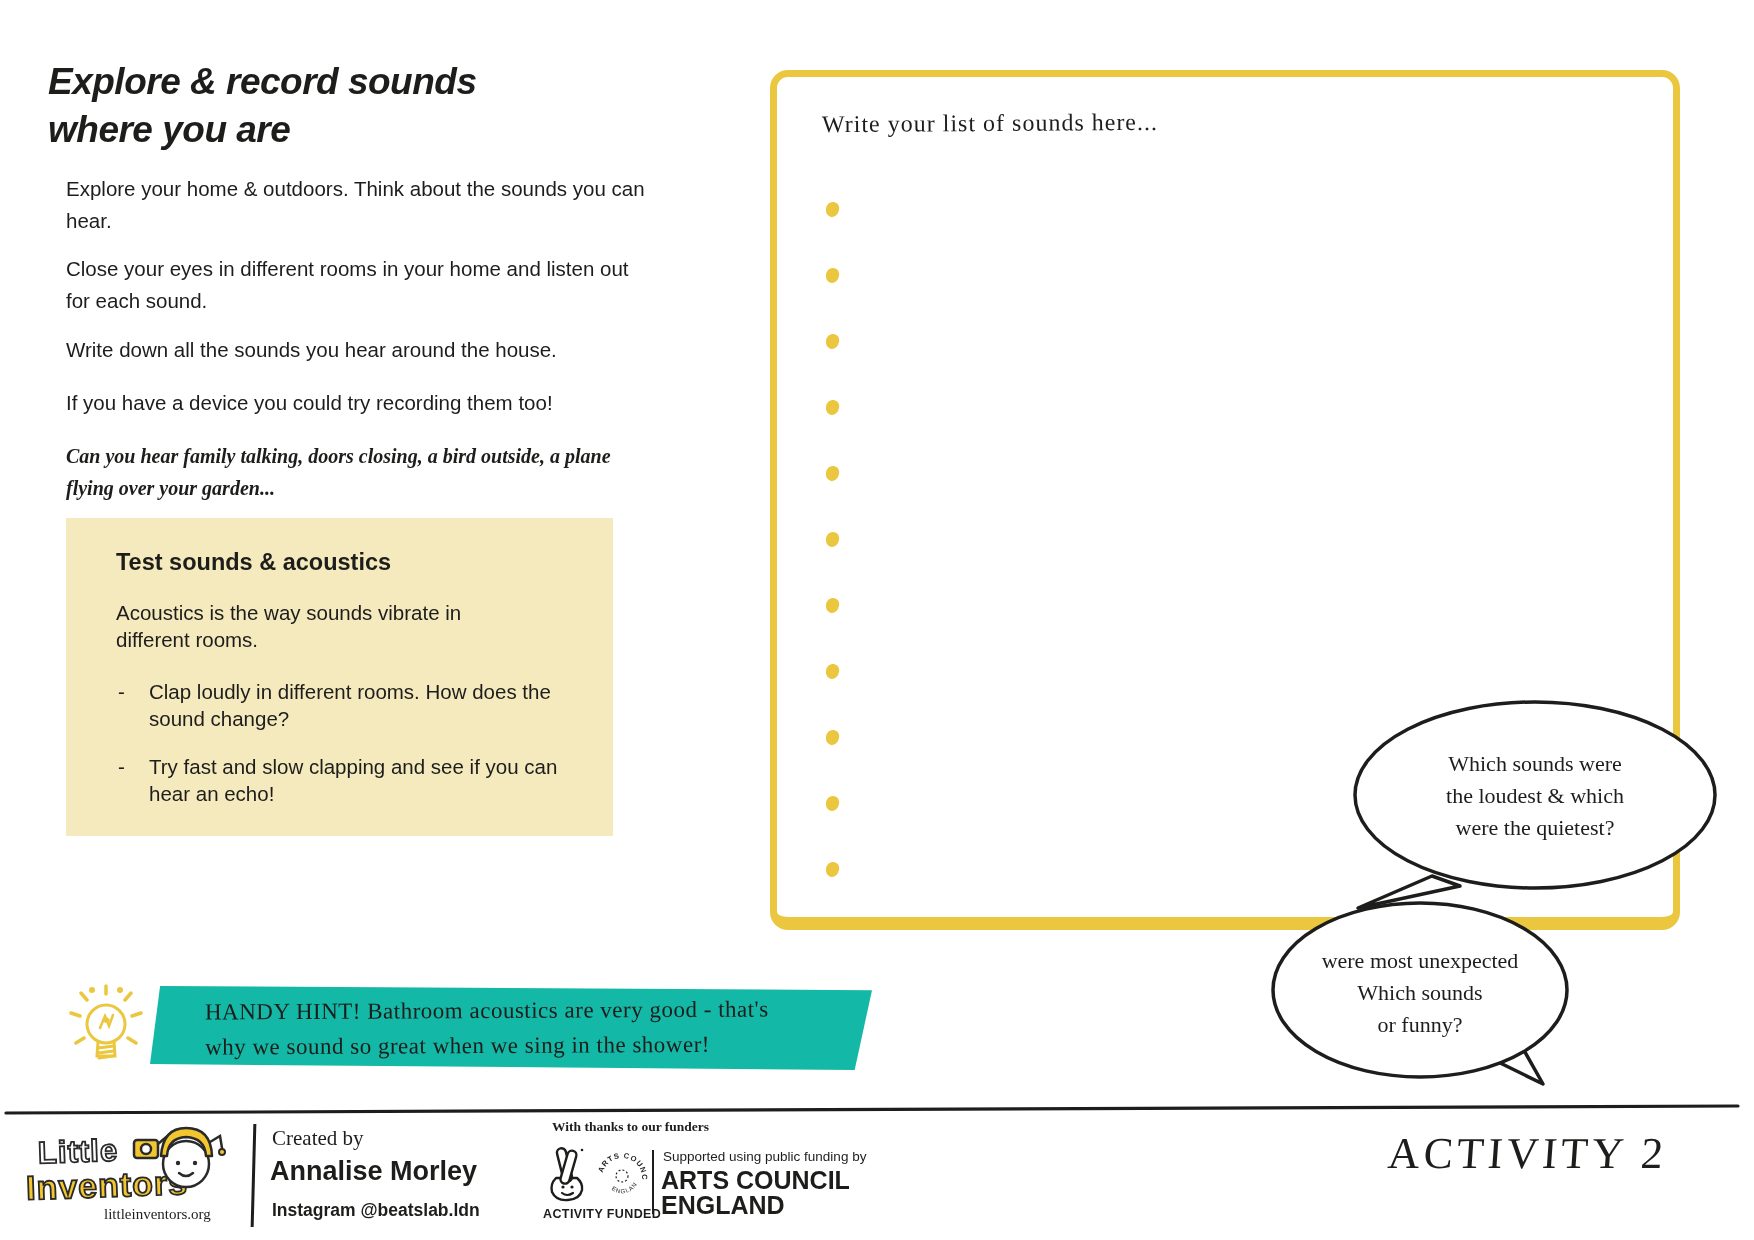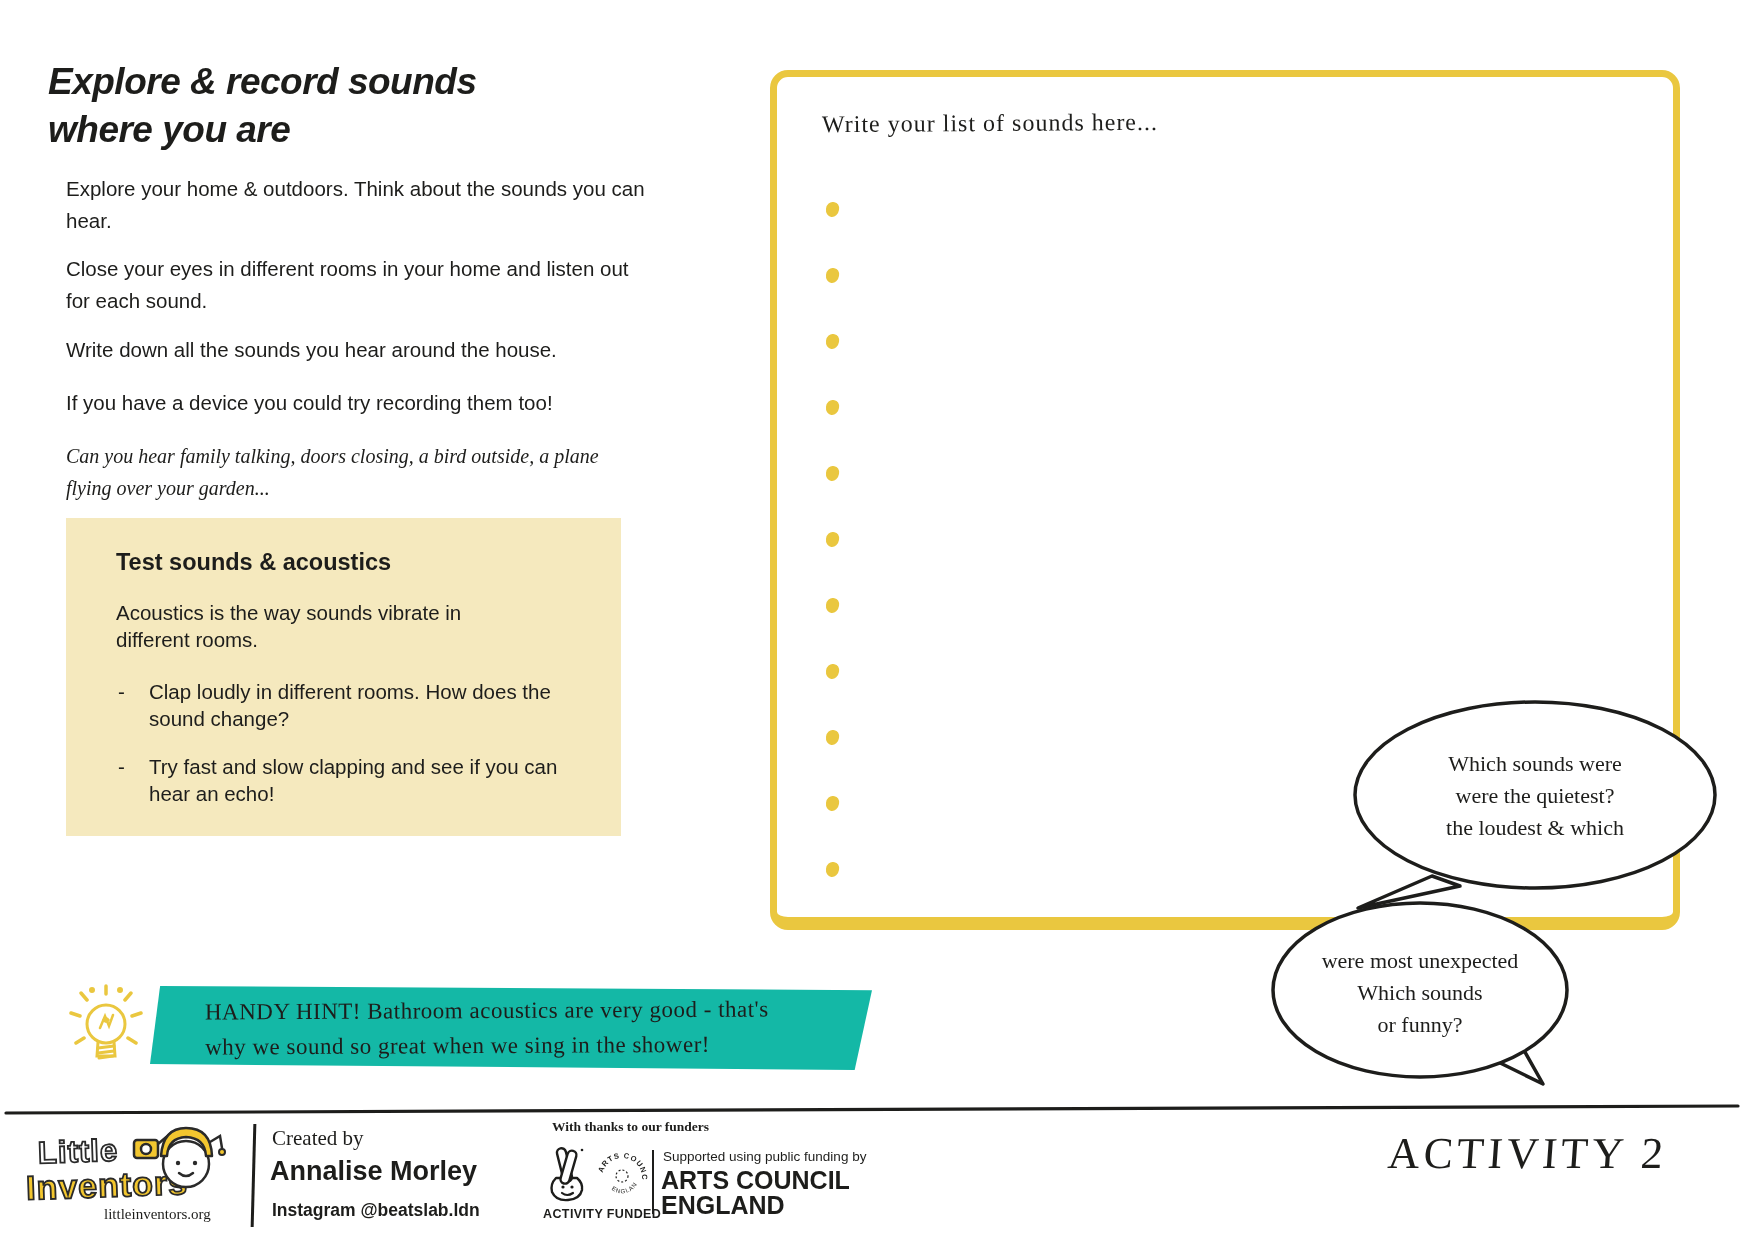--- a/index.html
+++ b/index.html
@@ -3,24 +3,24 @@
 <meta charset="utf-8">
 <style>
   html,body{margin:0;padding:0;background:#fff;}
   #sheet{position:relative;width:1754px;height:1240px;background:#ffffff;overflow:hidden;
          font-family:"Liberation Sans",sans-serif;color:#1d1d1b;}
   .abs{position:absolute;}
 
   
   .page-title{left:48px;top:58px;font-size:37px;font-weight:700;line-height:48px;letter-spacing:-0.5px;font-style:italic;}
   .para{left:66px;width:580px;font-size:20.5px;line-height:32px;}
-  .para.italic{font-style:italic;font-family:"Liberation Serif",serif;font-size:20px;}
-
-  
-  .panel{left:66px;top:518px;width:547px;height:318px;background:#F5E9BE;padding-left:8px;}
+  .para.italic{font-style:italic;font-family:"Liberation Serif",serif;font-size:20px;font-weight:bold;}
+
+  
+  .panel{left:66px;top:518px;width:547px;height:318px;background:#F5E9BE;}
   .panel-heading{left:50px;top:31px;font-size:23.5px;font-weight:700;}
   .panel-intro{left:50px;top:81px;width:400px;font-size:20.5px;line-height:27px;}
   .panel-item{left:52px;width:450px;font-size:20.5px;line-height:27px;}
   .panel-item .dash{position:absolute;left:0;top:0;}
   .panel-item .itxt{display:block;margin-left:31px;width:410px;}
 
   
   .hint-banner{left:150px;top:986px;width:722px;height:84px;background:#14b8a6;
       clip-path:polygon(1.4% 0%, 100% 5%, 97.6% 100%, 0% 93%);}
   .hint-text{position:absolute;left:55px;top:7px;font-family:cursive;font-size:23px;line-height:35px;
@@ -120,22 +120,22 @@
         <div class="bullet"></div>
       </div>
   </div>
 
   <svg class="abs" style="left:1340px;top:690px" width="400" height="230" viewBox="0 0 400 230">
     <polygon points="92,186 18,218 120,196" fill="#ffffff" stroke="#1d1d1b" stroke-width="3.5" stroke-linejoin="round"></polygon>
     <ellipse cx="195" cy="105" rx="180" ry="93" fill="#ffffff" stroke="#1d1d1b" stroke-width="3.5"></ellipse>
   </svg>
   <div class="abs bubble-text" style="left:1390px;top:748px;width:290px">
     <div>Which sounds were</div>
+    <div>the loudest &amp; which</div>
     <div>were the quietest?</div>
-    <div>the loudest &amp; which</div>
   </div>
 
   <svg class="abs" style="left:1265px;top:898px" width="320" height="195" viewBox="0 0 320 195">
     <polygon points="225,160 278,186 252,140" fill="#ffffff" stroke="#1d1d1b" stroke-width="3.5" stroke-linejoin="round"></polygon>
     <ellipse cx="155" cy="92" rx="147" ry="87" fill="#ffffff" stroke="#1d1d1b" stroke-width="3.5"></ellipse>
   </svg>
   <div class="abs bubble-text" style="left:1280px;top:945px;width:280px">
     <div>were most unexpected</div>
     <div>Which sounds</div>
     <div>or funny?</div>

